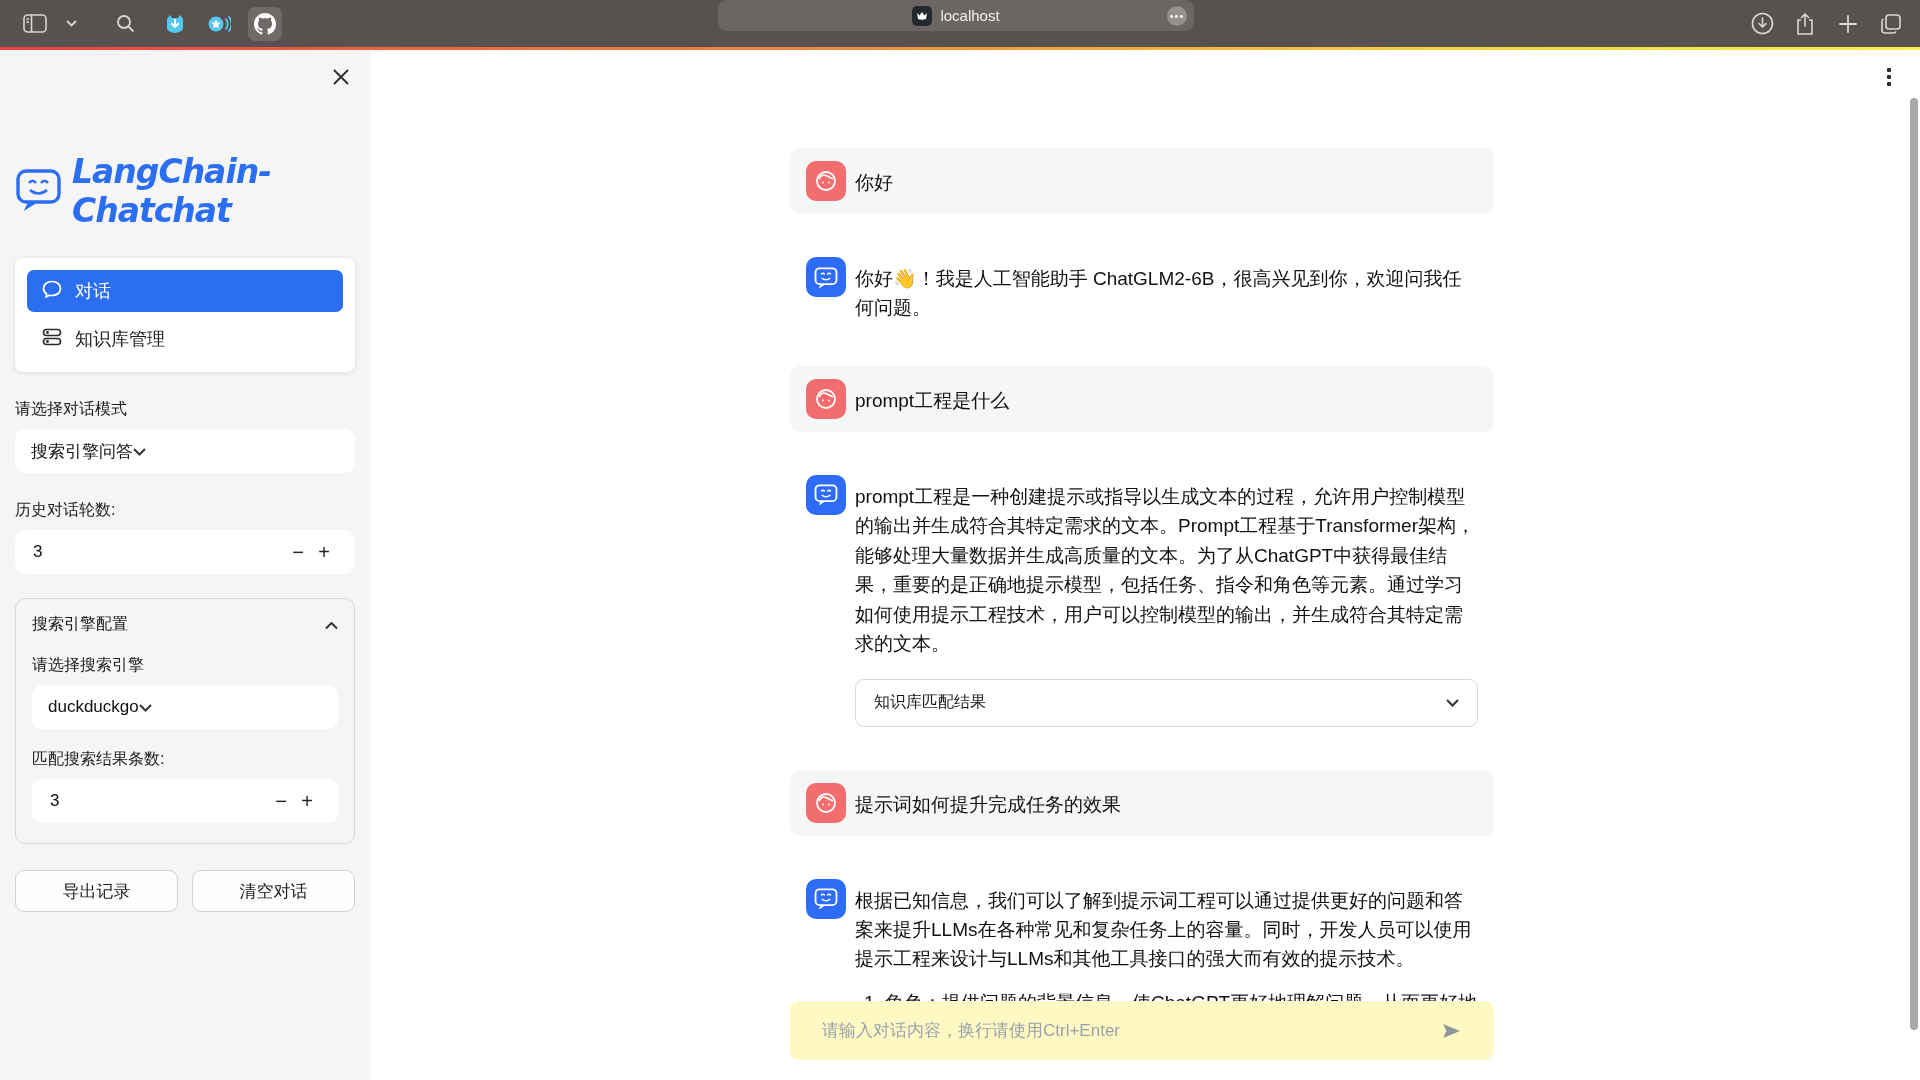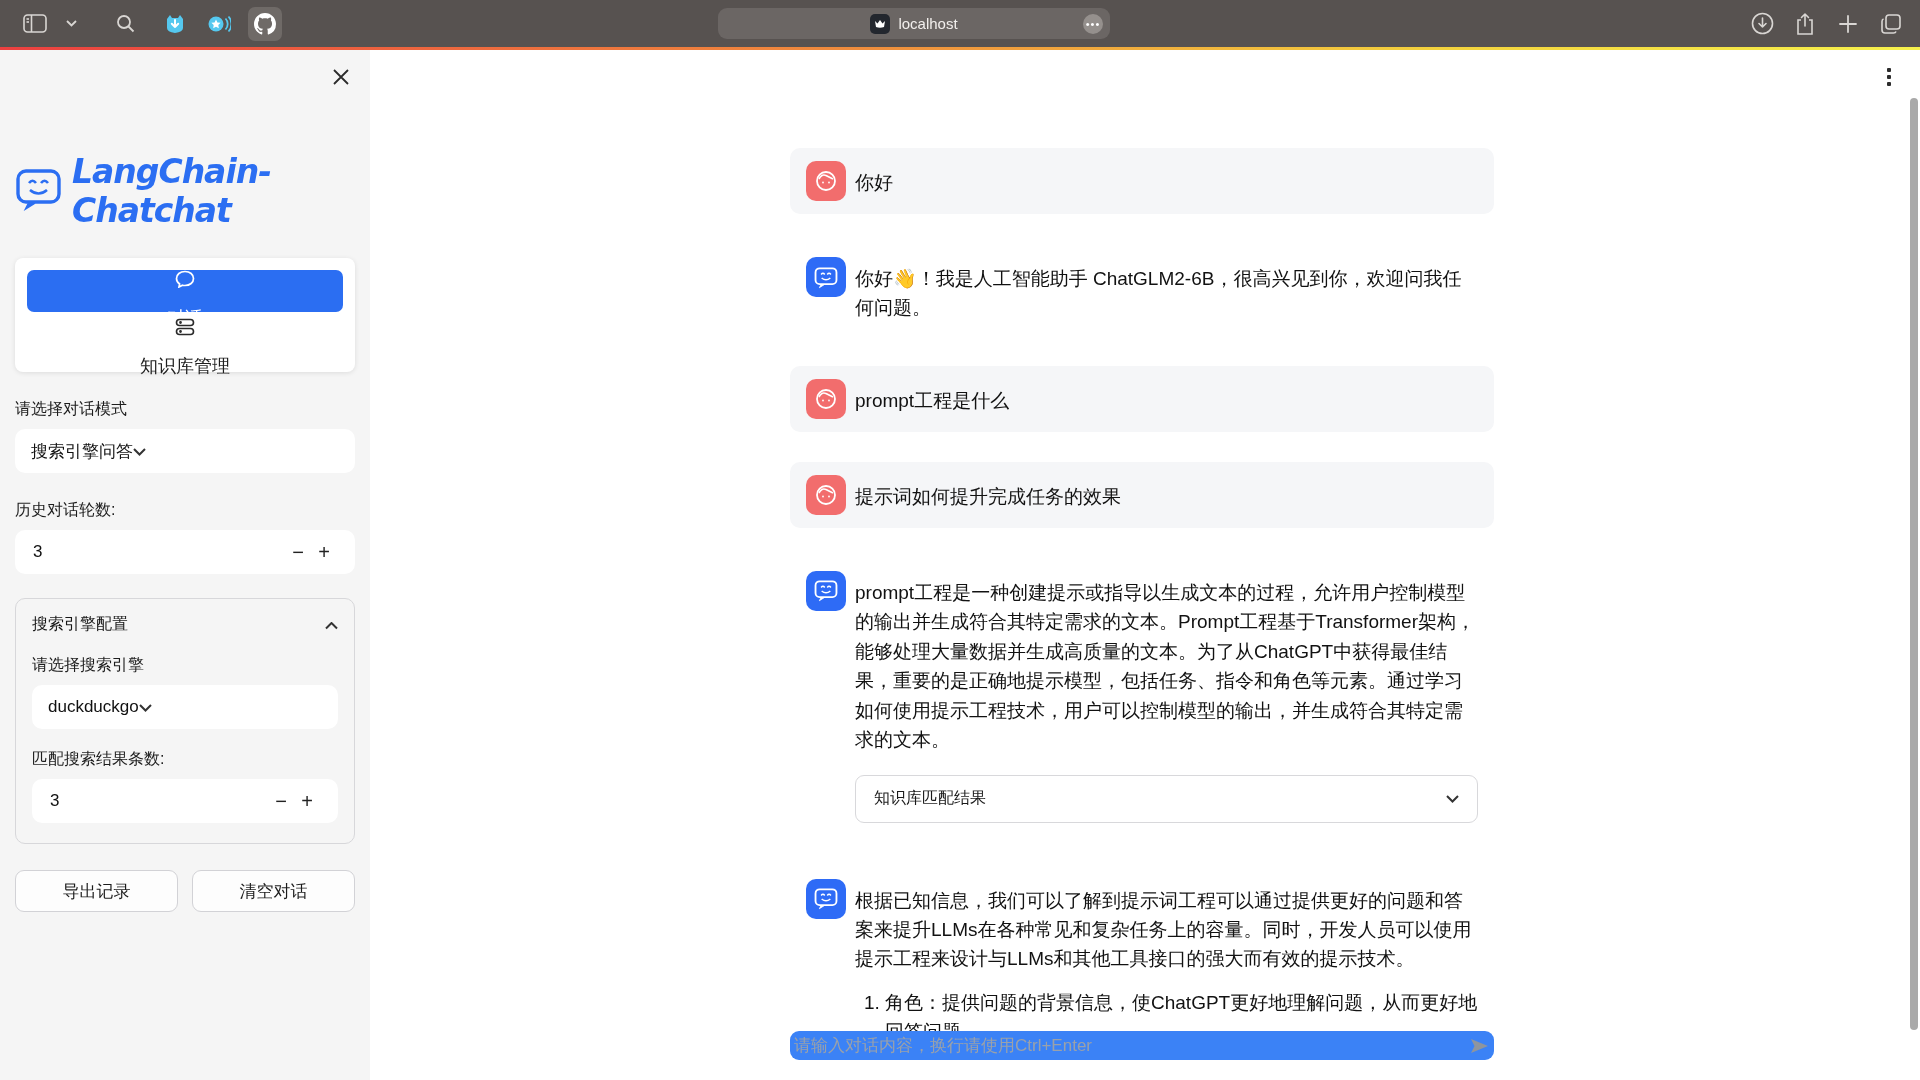--- a/index.html
+++ b/index.html
@@ -6,21 +6,21 @@
   html,body { width:1920px; height:1080px; overflow:hidden;
     font-family:"Liberation Sans", sans-serif; background:#fff; }
 
   
   .toolbar { position:relative; height:47px; background:#575250;
     display:flex; align-items:center; }
   .tb-left { display:flex; align-items:center; gap:14px; padding-left:20px; }
   .tb-icon { display:flex; align-items:center; justify-content:center;
     width:30px; height:30px; color:#d9d6d3; }
   .tb-ext-active { background:#6f6a67; border-radius:7px; }
-  .url-pill { position:absolute; left:718px; top:8px; width:392px; height:31px;
+  .url-pill { position:absolute; left:718px; top:0; width:476px; height:31px;
     background:#6b6664; border-radius:9px; display:flex; align-items:center;
     justify-content:center; gap:8px; }
   .favicon { width:20px; height:20px; background:#23272e; border-radius:5px;
     display:flex; align-items:center; justify-content:center; }
   .url-text { color:#f2efed; font-size:15px; }
   .reader-dots { position:absolute; right:7px; top:5.5px; width:20px; height:20px;
     border-radius:50%; background:#95908d; color:#fff; font-size:11px;
     display:flex; align-items:center; justify-content:center; letter-spacing:1px; }
   .tb-right { position:absolute; right:14px; top:0; height:47px;
     display:flex; align-items:center; gap:13px; }
@@ -36,21 +36,21 @@
   .sidebar { position:relative; width:370px; height:100%; background:#f5f5f5;
     padding:0 15px; flex-shrink:0; }
   .close-x { position:absolute; top:16px; right:18px; width:22px; height:22px;
     display:flex; align-items:center; justify-content:center; color:#2b2b2b; cursor:pointer; }
   .logo { margin-top:102px; display:flex; align-items:center; gap:10px; }
   .logo-text { font-size:33px; font-weight:bold; font-style:italic;
     color:#2b6ef2; letter-spacing:-1px; font-family:"DejaVu Sans", sans-serif; }
   .nav-card { margin-top:28px; background:#fff; border-radius:8px;
     box-shadow:0 1px 5px rgba(0,0,0,0.10); padding:12px; }
   .nav-item { height:42px; border-radius:7px; display:flex; align-items:center;
-    gap:13px; padding:0 15px; font-size:18px; color:#1e1e1e; cursor:pointer;flex-direction:column; }
+    gap:13px; padding:0 15px; font-size:18px; color:#1e1e1e; cursor:pointer; }
   .nav-item.active { background:#2b6ef2; color:#fff; }
   .nav-item + .nav-item { margin-top:6px; }
   .sb-label { margin-top:27px; font-size:16px; color:#1d1d1d; }
   .selectbox { margin-top:9px; height:44px; background:#fff; border-radius:10px;
     display:flex; align-items:center; justify-content:flex-start;
     padding:0 16px; font-size:17px; color:#111; cursor:pointer; }
   .numinput { margin-top:9px; height:44px; background:#fff; border-radius:10px;
     display:flex; align-items:center; padding:0 18px; font-size:17px; color:#111; }
   .numinput .spacer { flex:1; }
   .step-btn { width:26px; text-align:center; font-size:20px; color:#222;
@@ -84,22 +84,22 @@
   .msg-body { flex:1; padding-top:7px; font-size:19px; line-height:1.55;
     color:#121212; }
   .msg-body p + p { margin-top:16px; }
   .msg-body ol { margin-top:14px; padding-left:30px; }
   .msg-body ol li { margin-bottom:10px; }
   .kb-expander { margin-top:20px; height:48px; border:1px solid #d8d8db;
     border-radius:9px; display:flex; align-items:center;
     justify-content:space-between; padding:0 18px; font-size:16px;
     color:#1a1a1a; cursor:pointer; }
   .input-bar { position:absolute; left:420px; bottom:20px; width:704px;
-    height:29px; background:#3b82f6; border-radius:9px; display:flex;
-    align-items:center; padding:0 4px; gap:10px; }
+    height:59px; background:#fef9c3; border-radius:9px; display:flex;
+    align-items:center; padding:0 32px; gap:10px; }
   .input-bar input { flex:1; border:none; outline:none; background:transparent;
     font-size:17px; color:#30343a; font-family:"Liberation Sans", sans-serif; }
   .input-bar input::placeholder { color:#9aa1aa; }
   .send-btn { width:22px; height:22px; display:flex; align-items:center;
     justify-content:center; cursor:pointer; }
 </style>
 </head>
 <body>
 
 <div class="toolbar">
@@ -318,32 +318,20 @@
           <svg width="24" height="24" viewBox="0 0 24 24" fill="none" stroke="#fff" stroke-width="1.8">
             <circle cx="12" cy="12" r="9"></circle>
             <path d="M5 10 Q8 4.5 12 6.5 Q16 8.5 19 10" stroke-width="1.6"></path>
             <circle cx="9" cy="13.5" r="0.9" fill="#fff" stroke="none"></circle>
             <circle cx="15" cy="13.5" r="0.9" fill="#fff" stroke="none"></circle>
           </svg>
         </span>
         <div class="msg-body">prompt工程是什么</div>
       </div>
 
-      <div class="msg user">
-        <span class="avatar user">
-          <svg width="24" height="24" viewBox="0 0 24 24" fill="none" stroke="#fff" stroke-width="1.8">
-            <circle cx="12" cy="12" r="9"></circle>
-            <path d="M5 10 Q8 4.5 12 6.5 Q16 8.5 19 10" stroke-width="1.6"></path>
-            <circle cx="9" cy="13.5" r="0.9" fill="#fff" stroke="none"></circle>
-            <circle cx="15" cy="13.5" r="0.9" fill="#fff" stroke="none"></circle>
-          </svg>
-        </span>
-        <div class="msg-body">提示词如何提升完成任务的效果</div>
-      </div>
-
       <div class="msg">
         <span class="avatar bot">
           <svg width="24" height="23" viewBox="0 0 47 44" fill="none" stroke="#fff" stroke-width="3.6">
             <rect x="3" y="4" width="41" height="31" rx="8"></rect>
             <path d="M14 16 q3.5-4.5 7 0" stroke-width="3"></path>
             <path d="M26 16 q3.5-4.5 7 0" stroke-width="3"></path>
             <path d="M15 23 q8.5 7 17 0" stroke-width="3"></path>
             <path d="M14 35 l-3.5 7 L20 36" fill="#fff" stroke-width="1.5"></path>
           </svg>
         </span>
@@ -353,20 +341,32 @@
             <span>知识库匹配结果</span>
             <span>
               <svg width="13" height="8" viewBox="0 0 13 8" fill="none" stroke="#333" stroke-width="2">
                 <polyline points="1,1 6.5,6.5 12,1"></polyline>
               </svg>
             </span>
           </div>
         </div>
       </div>
 
+      <div class="msg user">
+        <span class="avatar user">
+          <svg width="24" height="24" viewBox="0 0 24 24" fill="none" stroke="#fff" stroke-width="1.8">
+            <circle cx="12" cy="12" r="9"></circle>
+            <path d="M5 10 Q8 4.5 12 6.5 Q16 8.5 19 10" stroke-width="1.6"></path>
+            <circle cx="9" cy="13.5" r="0.9" fill="#fff" stroke="none"></circle>
+            <circle cx="15" cy="13.5" r="0.9" fill="#fff" stroke="none"></circle>
+          </svg>
+        </span>
+        <div class="msg-body">提示词如何提升完成任务的效果</div>
+      </div>
+
       <div class="msg">
         <span class="avatar bot">
           <svg width="24" height="23" viewBox="0 0 47 44" fill="none" stroke="#fff" stroke-width="3.6">
             <rect x="3" y="4" width="41" height="31" rx="8"></rect>
             <path d="M14 16 q3.5-4.5 7 0" stroke-width="3"></path>
             <path d="M26 16 q3.5-4.5 7 0" stroke-width="3"></path>
             <path d="M15 23 q8.5 7 17 0" stroke-width="3"></path>
             <path d="M14 35 l-3.5 7 L20 36" fill="#fff" stroke-width="1.5"></path>
           </svg>
         </span>

